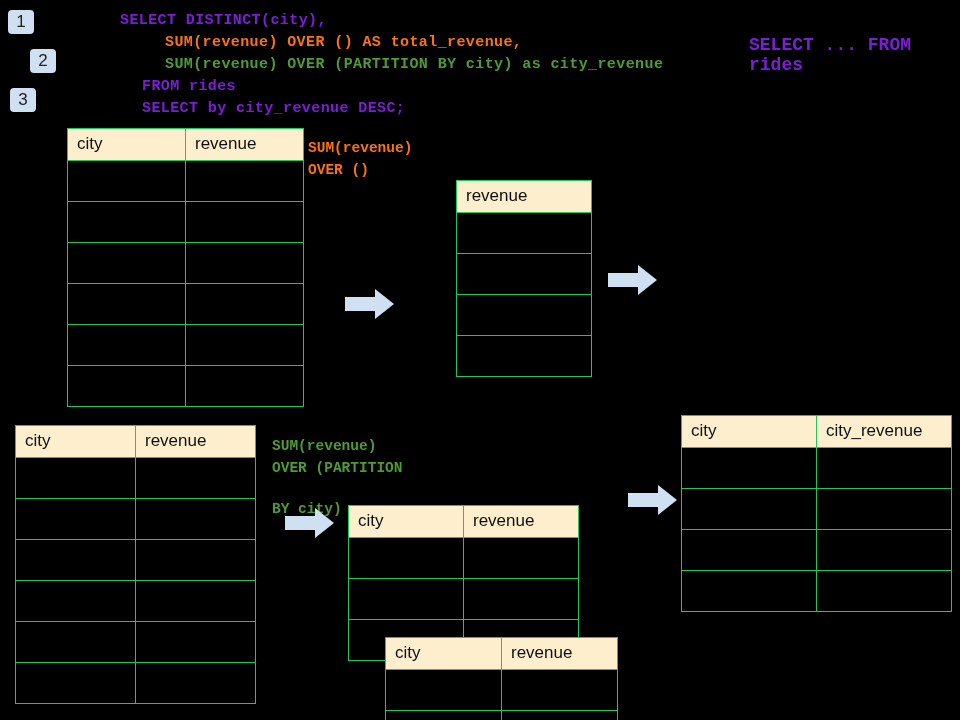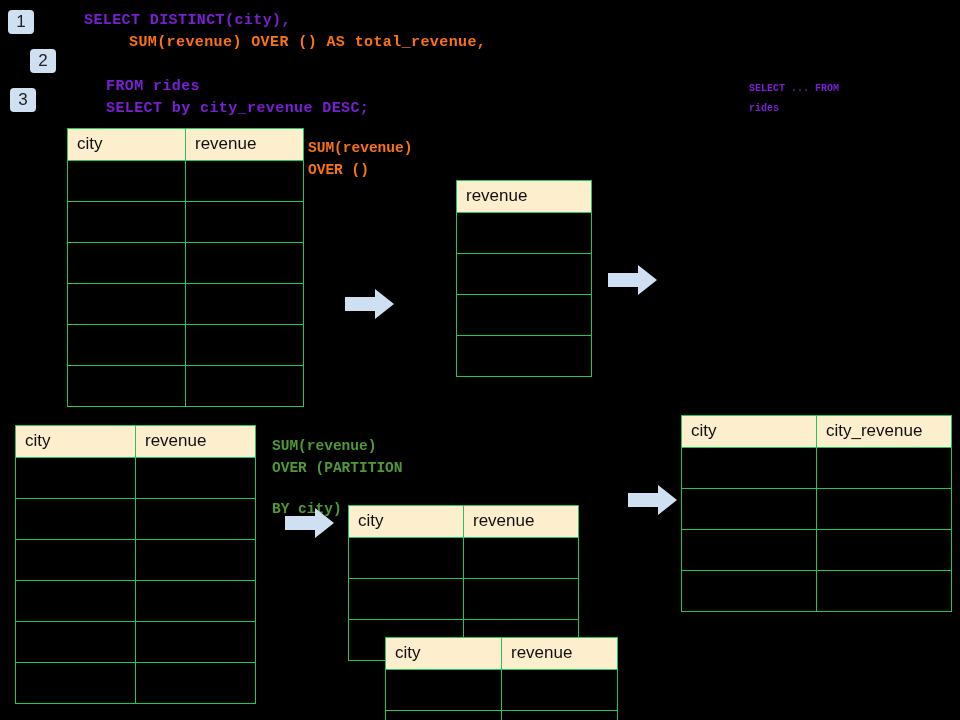--- a/index.html
+++ b/index.html
@@ -37,38 +37,38 @@
   }
 
   
   .code {
     position: absolute;
     font-family: "Liberation Mono", monospace;
     font-size: 15px;
     letter-spacing: 0.4px;
     white-space: pre;
     font-weight: bold;
+    margin-left: 36px;
   }
   .c-purple { color: #7b1fd4; }
   .c-red    { color: #f97316; }
   .c-green  { color: #4f9a36; }
 
   
   .anno {
     position: absolute;
     font-family: "Liberation Mono", monospace;
     font-size: 14.5px;
     font-weight: bold;
     white-space: pre;
     line-height: 22px;
   }
   .anno.small {
-    font-size: 10px;
+    font-size: 18px;
     line-height: 19px;
-    margin-top: 43px;
   }
 
   
   .tbl {
     position: absolute;
     border-collapse: collapse;
     table-layout: fixed;
     background: #000000;
   }
   .tbl th, .tbl td {
@@ -101,20 +101,21 @@
 <body>
 
 <div id="stage">
 
   <div class="badge" style="left:8px;  top:10px;">1</div>
   <div class="badge" style="left:30px; top:49px;">2</div>
   <div class="badge" style="left:10px; top:88px;">3</div>
 
   <div class="code c-purple" style="left:84px;  top:12px;">SELECT DISTINCT(city),</div>
   <div class="code c-red" style="left:129px; top:34px;">SUM(revenue) OVER () AS total_revenue,</div>
+  <div class="code c-green" style="left:129px; top:56px;">SUM(revenue) OVER (PARTITION BY city) as city_revenue</div>
   <div class="code c-purple" style="left:106px; top:78px;">FROM rides</div>
   <div class="code c-purple" style="left:106px; top:100px;">SELECT by city_revenue DESC;</div>
 
   <div class="anno small c-purple" style="left:749px; top:36px;">SELECT ... FROM</div>
   <div class="anno small c-purple" style="left:749px; top:56px;">rides</div>
 
   <div class="anno c-red" style="left:308px; top:137px;">SUM(revenue)</div>
   <div class="anno c-red" style="left:308px; top:159px;">OVER ()</div>
 
   <div class="anno c-green" style="left:272px; top:435px;">SUM(revenue)</div>

